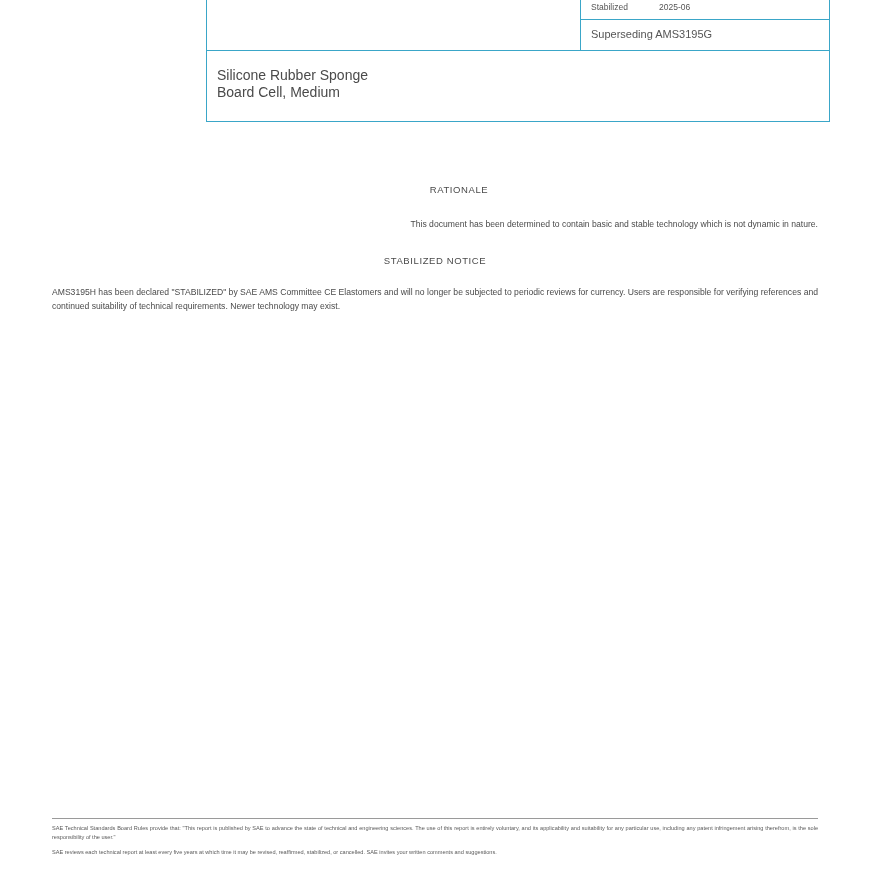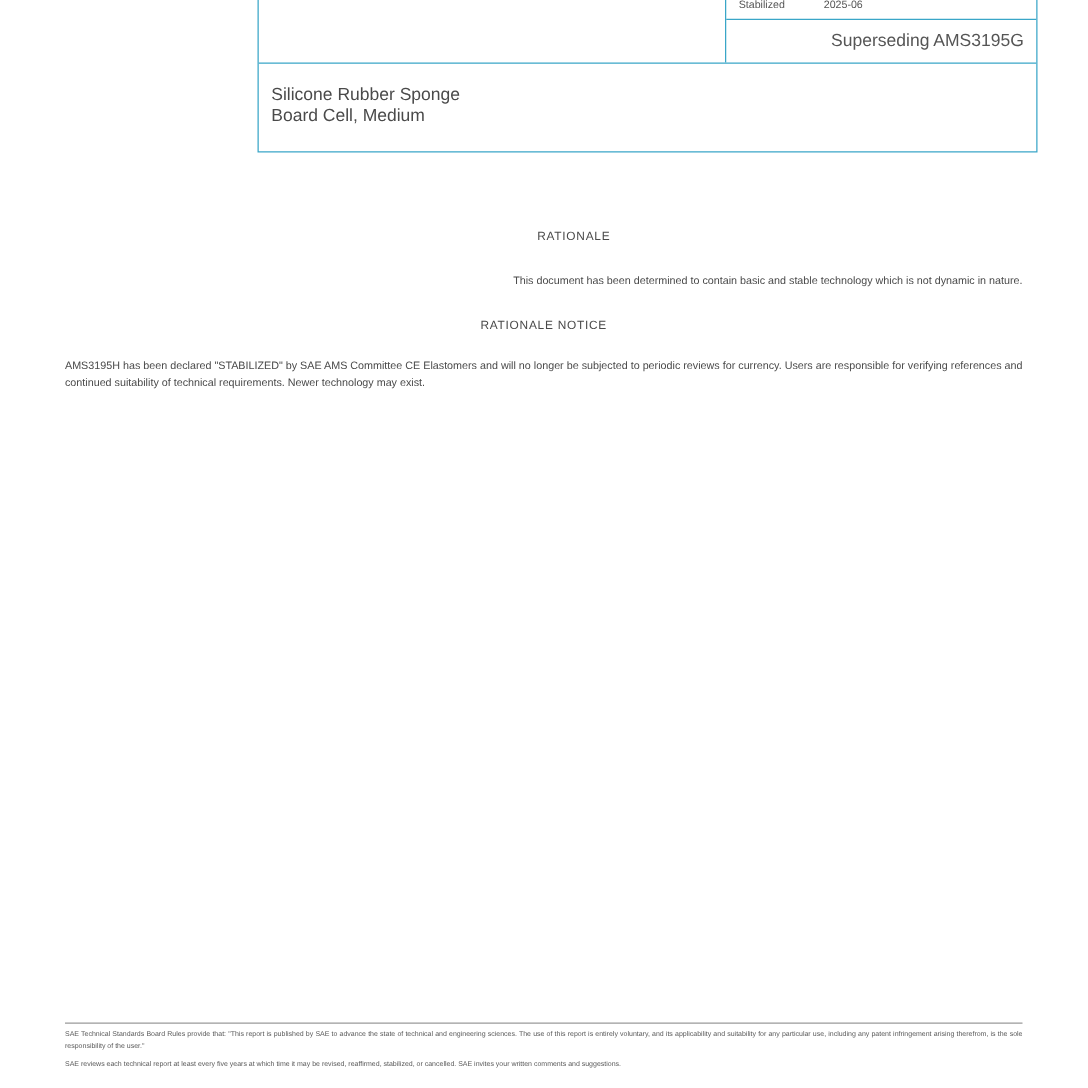--- a/index.html
+++ b/index.html
@@ -60,23 +60,22 @@
     display: flex;
     margin-top: 31px;
   }
   .dates .lbl { width: 68px; }
   .dates .val { width: 60px; }
 
   .superseding {
     border-top: 1px solid #3aa6c8;
     margin: 6px -10px 0 -10px;
     padding: 8px 10px 6px 10px;
-    font-size: 14px;
+    font-size: 11px;
     color: #555;
-    text-align: right;
   }
 
   .header-title {
     text-align: left;
     padding: 16px 10px 20px 10px;
     font-size: 14px;
     line-height: 17px;
     color: #4a4a4a;
   }
 
@@ -153,21 +152,21 @@
     </div>
     <div class="header-title">
       <div>Silicone Rubber Sponge</div>
       <div>Board Cell, Medium</div>
     </div>
   </div>
 
   <div class="section-heading" id="rationale-heading">RATIONALE</div>
   <div class="body-para" id="rationale-text">This document has been determined to contain basic and stable technology which is not dynamic in nature.</div>
 
-  <div class="section-heading" id="stabilized-heading">RATIONALE NOTICE</div>
+  <div class="section-heading" id="stabilized-heading">STABILIZED NOTICE</div>
   <div class="body-para" id="stabilized-text">AMS3195H has been declared "STABILIZED" by SAE AMS Committee CE Elastomers and will no longer be subjected to periodic reviews for currency. Users are responsible for verifying references and continued suitability of technical requirements. Newer technology may exist.</div>
 
   <div class="footer-rule"></div>
   <div class="footer">
     <p>SAE Technical Standards Board Rules provide that: "This report is published by SAE to advance the state of technical and engineering sciences. The use of this report is entirely voluntary, and its applicability and suitability for any particular use, including any patent infringement arising therefrom, is the sole responsibility of the user."</p>
     <p>SAE reviews each technical report at least every five years at which time it may be revised, reaffirmed, stabilized, or cancelled. SAE invites your written comments and suggestions.</p>
   </div>
 
 </div>
 

